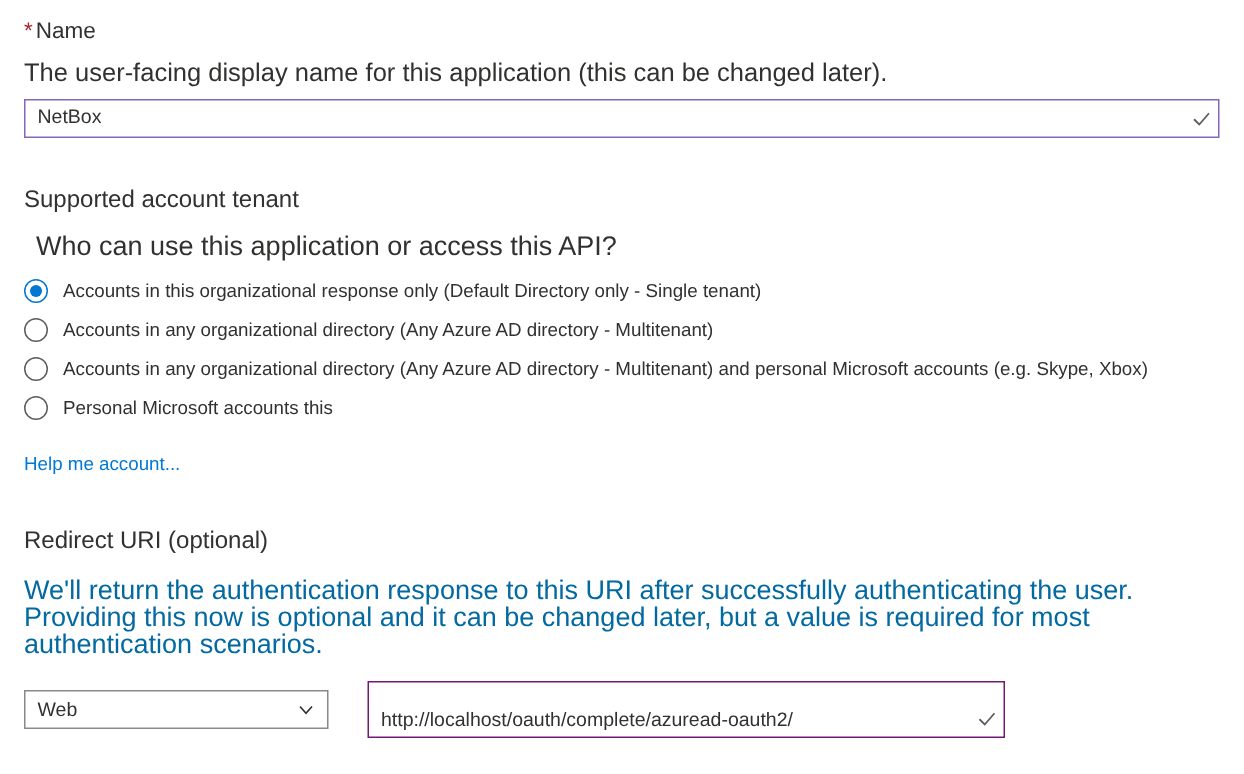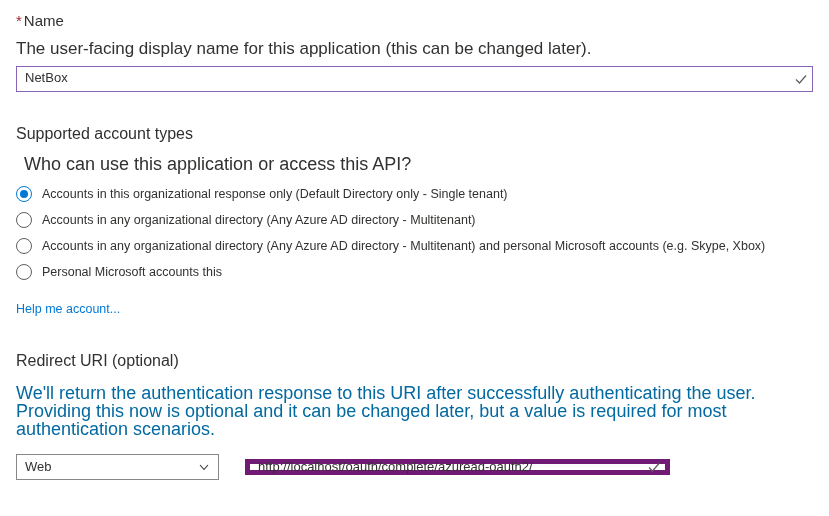--- a/index.html
+++ b/index.html
@@ -182,26 +182,26 @@
   }
   .chevron {
     width: 12px;
     height: 12px;
     flex: 0 0 auto;
     color: #323130;
   }
   .uri-wrap {
     margin-left: 26px;
     width: 425px;
-    height: 16px;
-    border: 5px solid #701a75;
-    box-sizing: border-box;
-    background: #ffffff;
-    display: flex;
-    align-items: center;
+    height: 38px;
+    border: 1px solid #701a75;
+    box-sizing: border-box;
+    background: #ffffff;
+    display: flex;
+    align-items: flex-end;
   }
   .uri-wrap input {
     border: none;
     outline: none;
     font-family: "Liberation Sans", sans-serif;
     font-size: 13px;
     color: #323130;
     background: transparent;
     flex: 1;
     padding: 0 4px 0 8px;
@@ -223,21 +223,21 @@
   <div class="text-input-wrap focused">
     <input type="text" value="NetBox" style="">
     <span class="check-glyph">
       <svg width="14" height="14" viewBox="0 0 14 14" aria-hidden="true">
         <polyline points="2,7.5 5.5,11 12,3.5" fill="none" stroke="#605e5c" stroke-width="1.2"></polyline>
       </svg>
     </span>
   </div>
 
   
-  <div class="section-heading">Supported account types</div>
+  <div class="section-heading">Supported account tenant</div>
   <div class="question-text">Who can use this application or access this API?</div>
 
   <div class="radio-group">
     <div class="radio-row selected">
       <span class="radio-mark"></span>
       <span class="radio-label">Accounts in this organizational response only (Default Directory only - Single tenant)</span>
     </div>
     <div class="radio-row">
       <span class="radio-mark"></span>
       <span class="radio-label">Accounts in any organizational directory (Any Azure AD directory - Multitenant)</span>

